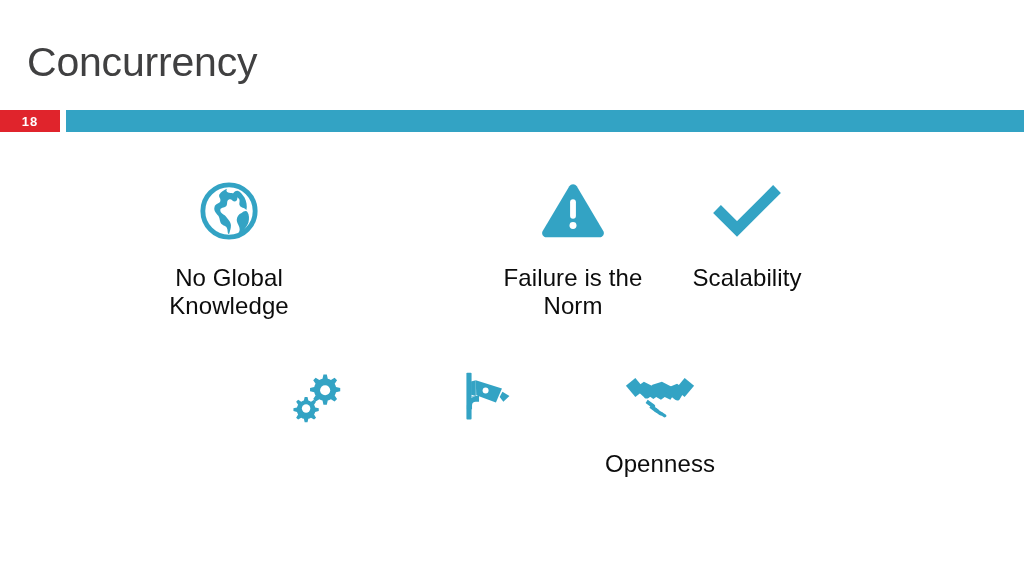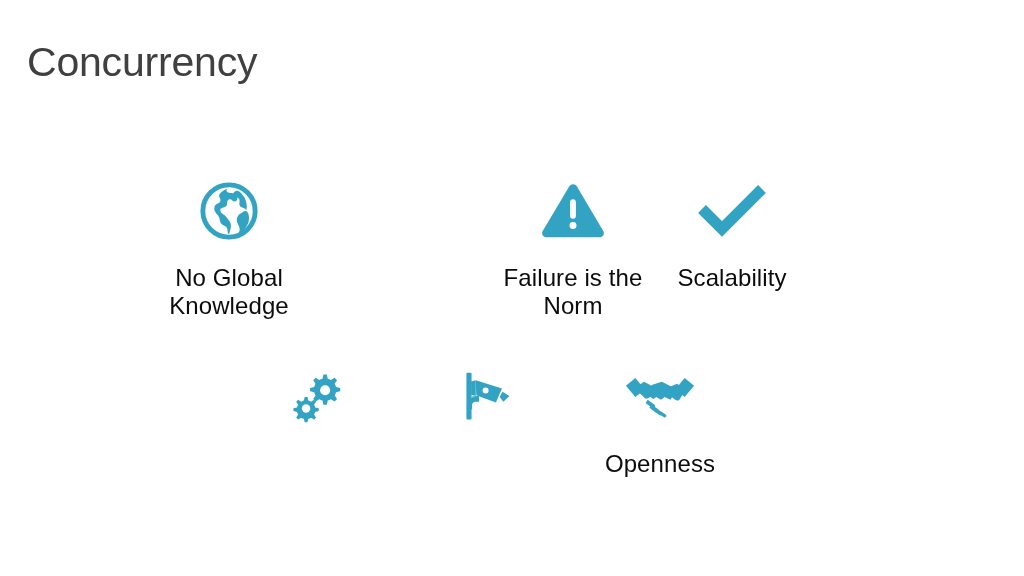--- a/index.html
+++ b/index.html
@@ -89,37 +89,41 @@
     color: #0c0c0c;
     letter-spacing: 0.1px;
     white-space: pre-line;
   }
 
   
   .r1 { top: 42px; }
   .c1 { left: 139px; }
   .c2 { left: 312px; }
   .c3 { left: 483px; }
-  .c4 { left: 642px; text-align: center; }
+  .c4 { left: 657px; text-align: center; }
 
   
   .r2 { top: 228px; }
   .d1 { left: 225px; }
   .d2 { left: 397px; }
   .d3 { left: 570px; }
 
   svg { display: block; }
 </style>
 </head>
 <body>
 
 <div class="slide">
 
   <div class="slide-title">Concurrency</div>
 
+  <div class="band">
+    <div class="band-badge">18</div>
+    <div class="band-rule"></div>
+  </div>
 
   <div class="grid">
 
     <div class="cell r1 c1">
       <div class="icon-wrap">
         <svg width="62" height="62" viewBox="0 0 64 64" aria-hidden="true">
           <circle cx="32" cy="32" r="27" fill="none" stroke="#33A3C4" stroke-width="5"></circle>
           <path fill="#33A3C4" d="M30 9 c-3 1 -6 3 -8 6 c-1 3 2 4 1 7 c-1 3 -5 2 -6 6 c-1 4 2 6 4 9 c2 3 1 7 4 9 c2 2 4 1 5 4 c1 2 0 5 2 6 c1 -3 2 -6 2 -9 c0 -4 -3 -6 -5 -9 c-2 -3 -6 -3 -6 -7 c0 -3 4 -2 6 -4 c2 -2 0 -6 3 -7 c3 -1 4 3 7 2 c2 -1 2 -4 1 -6 c-2 -3 -6 -2 -9 -3 c-2 -1 -2 -3 -1 -4 z"></path>
           <path fill="#33A3C4" d="M41 11 c-3 0 -5 2 -5 4 c0 3 4 2 6 4 c2 2 0 5 1 7 c1 3 5 2 7 5 c1 -4 0 -9 -2 -13 c-2 -3 -4 -6 -7 -7 z"></path>
           <path fill="#33A3C4" d="M45 34 c-3 1 -5 4 -5 7 c0 4 3 6 3 10 c0 2 -1 3 -2 5 c5 -2 9 -7 11 -12 c1 -4 1 -8 -1 -11 c-1 -2 -4 -1 -6 1 z"></path>

